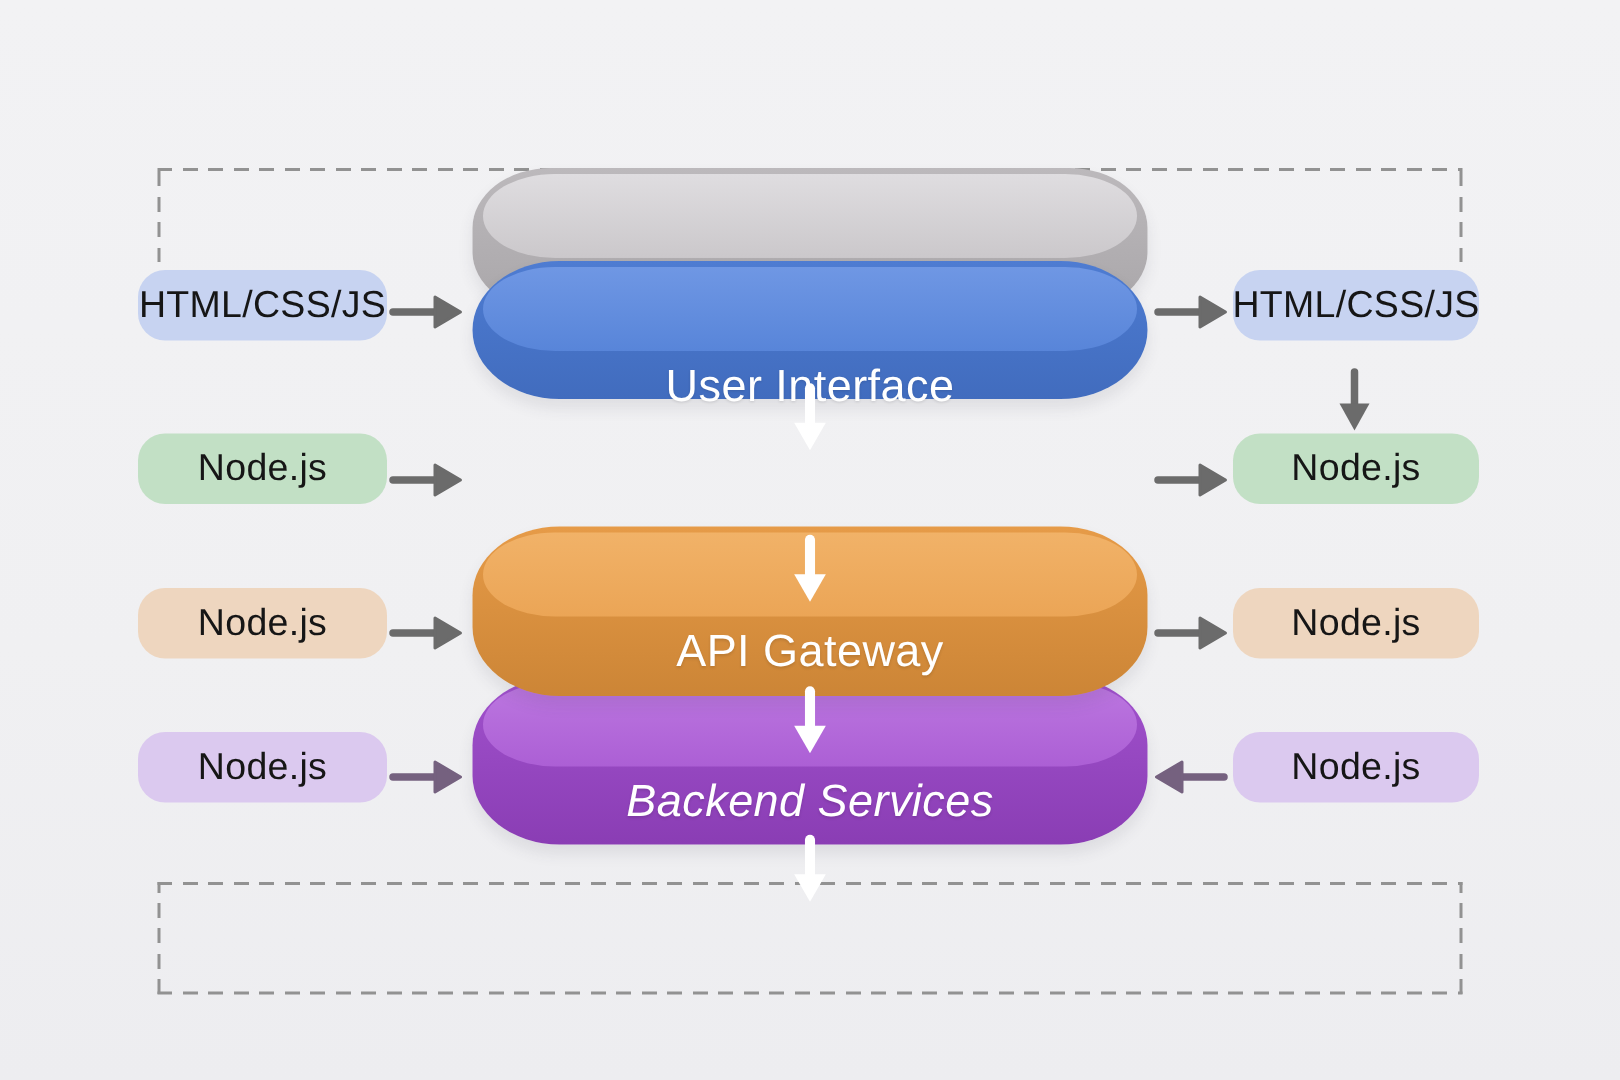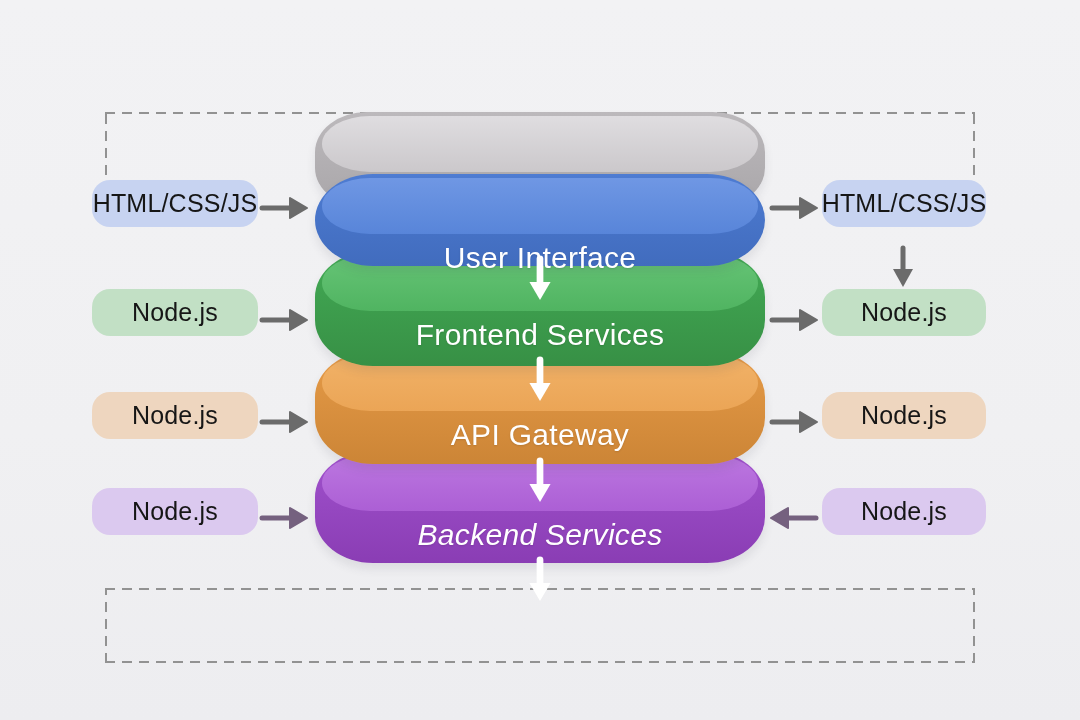--- a/index.html
+++ b/index.html
@@ -61,23 +61,20 @@
 
   <div class="dash-h" style="left:105px;top:112px;width:870px;"></div>
   <div class="dash-v" style="left:105px;top:112px;height:80px;"></div>
   <div class="dash-v" style="left:973px;top:112px;height:80px;"></div>
   <div class="dash-box" style="left:105px;top:588px;width:870px;height:75px;"></div>
 
   <div class="slab slab-gray"></div>
 
   <div class="slab slab-blue">
     <div class="slab-label">User Interface</div>
-  </div>
-  <div class="slab slab-green">
-    <div class="slab-label">Frontend Services</div>
   </div>
   <div class="slab slab-orange">
     <div class="slab-label">API Gateway</div>
   </div>
   <div class="slab slab-purple">
     <div class="slab-label">Backend Services</div>
   </div>
 
   <svg class="flow-arrow" style="top:255px;" viewBox="0 0 30 50">
     <line x1="15" y1="4" x2="15" y2="32" stroke="#ffffff" stroke-width="7" stroke-linecap="round"></line>

